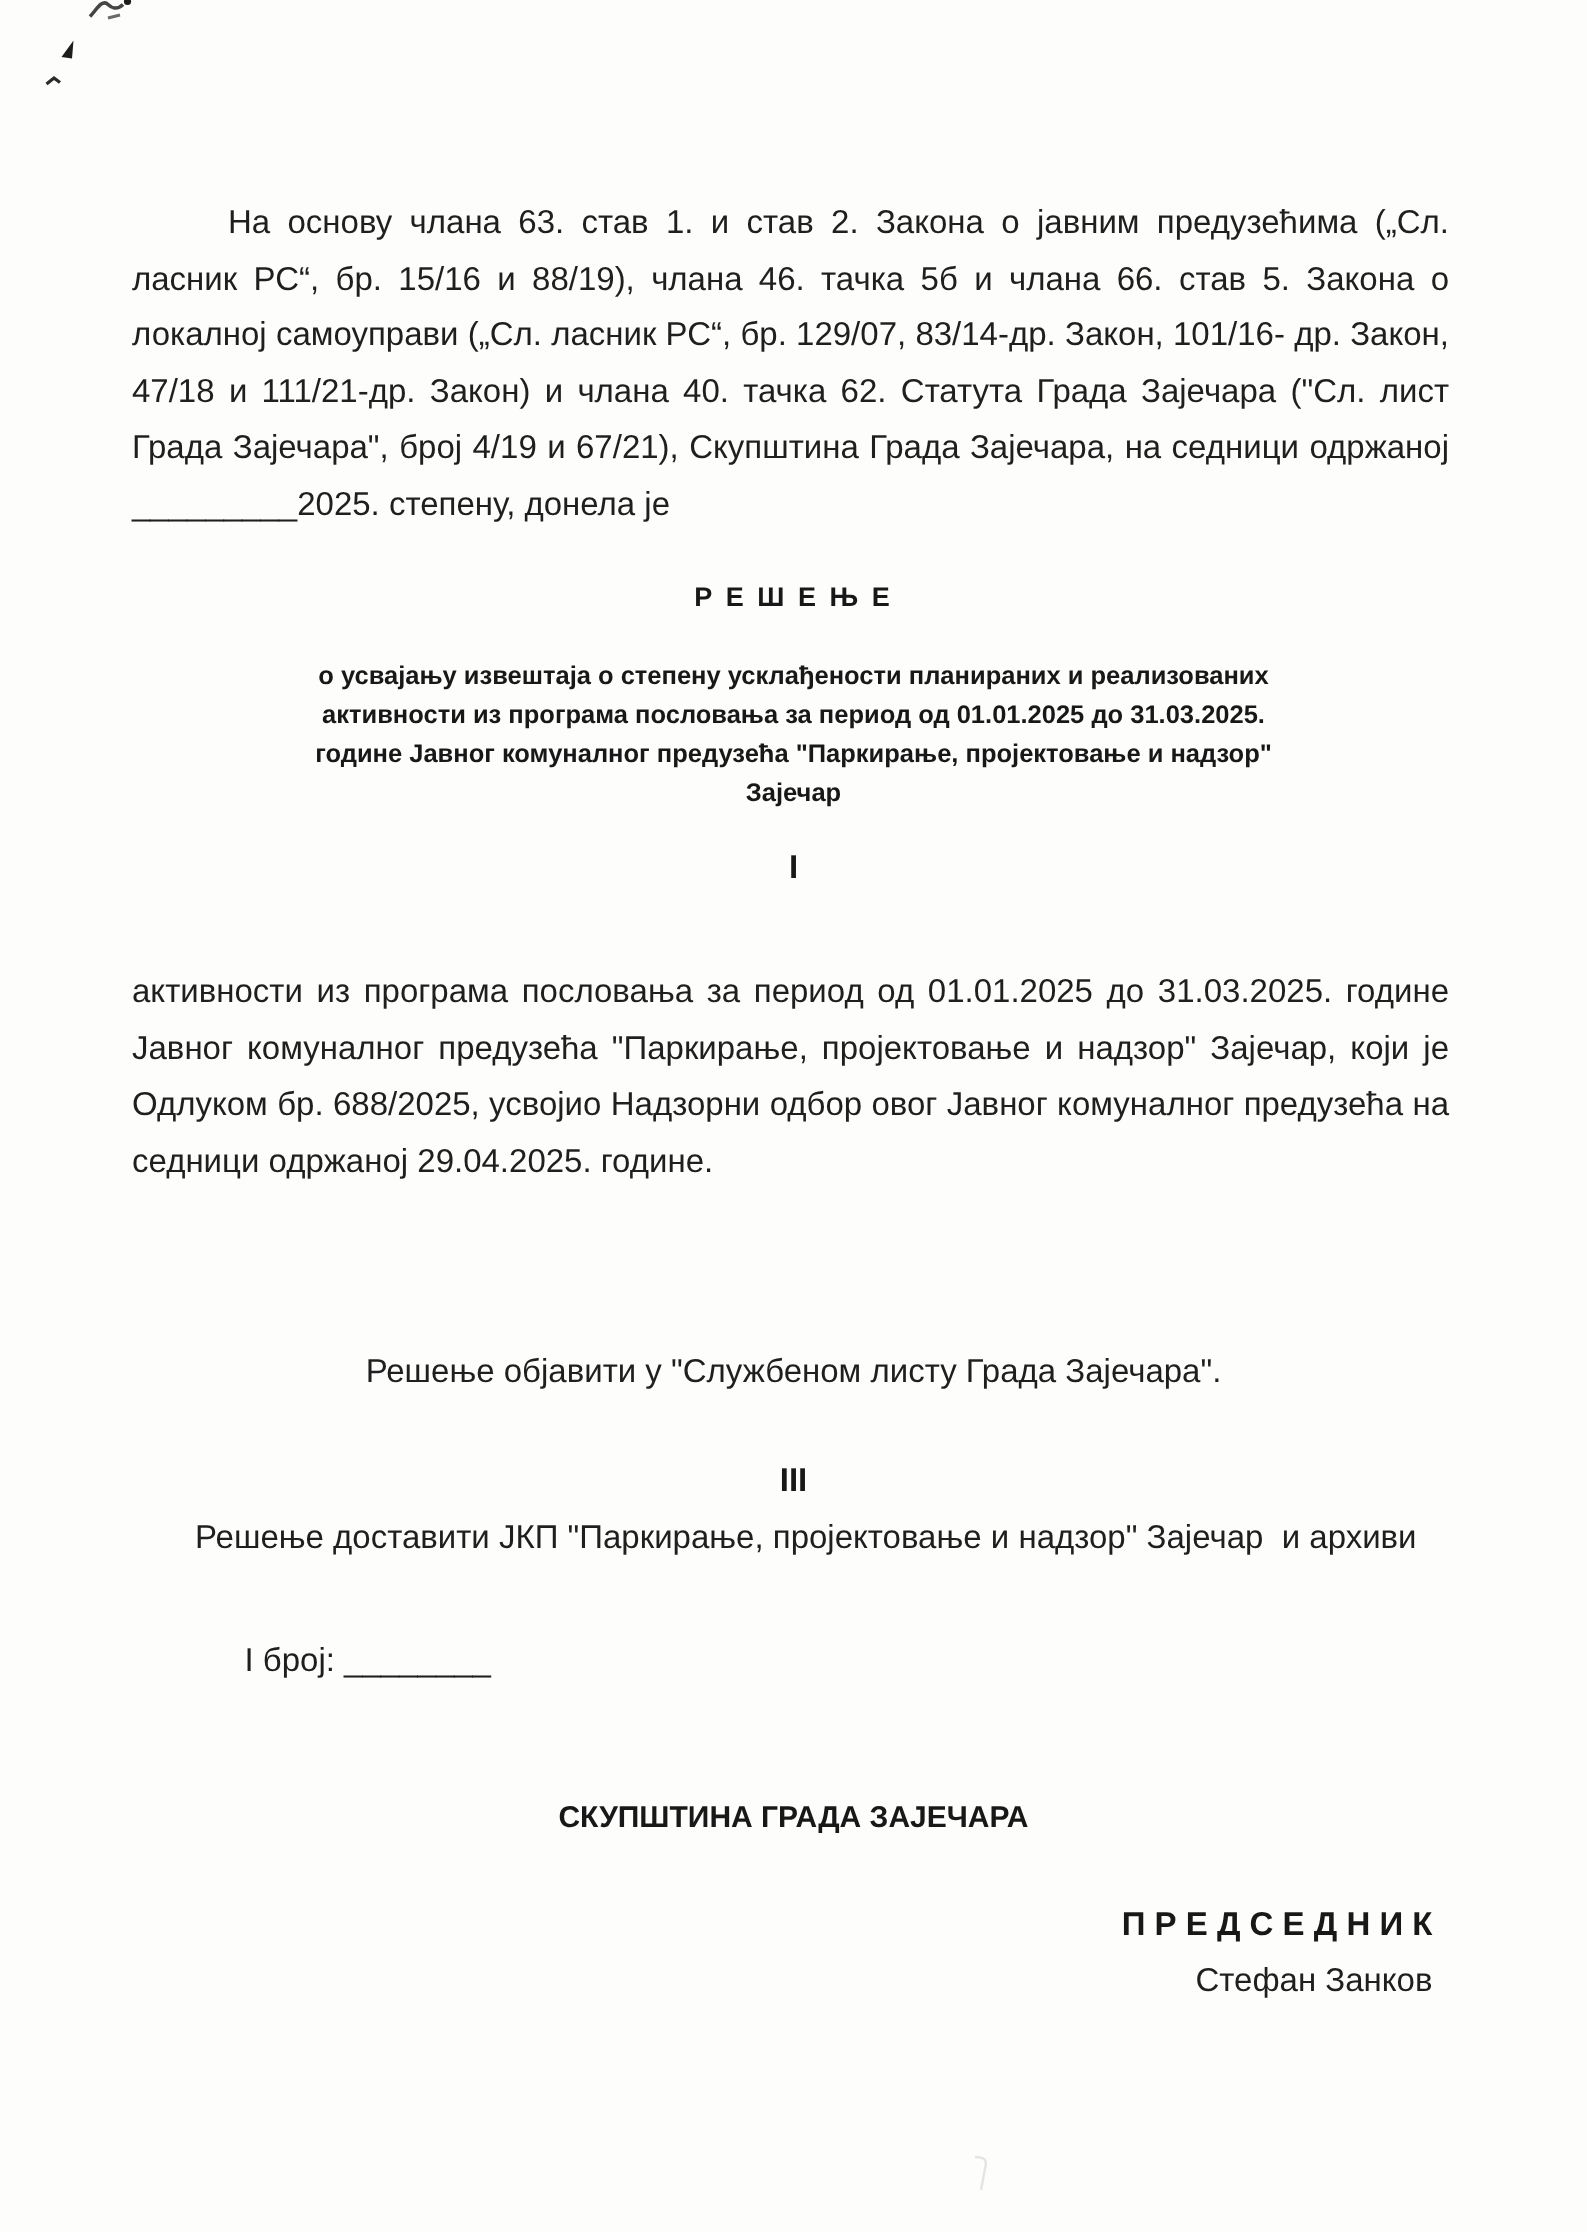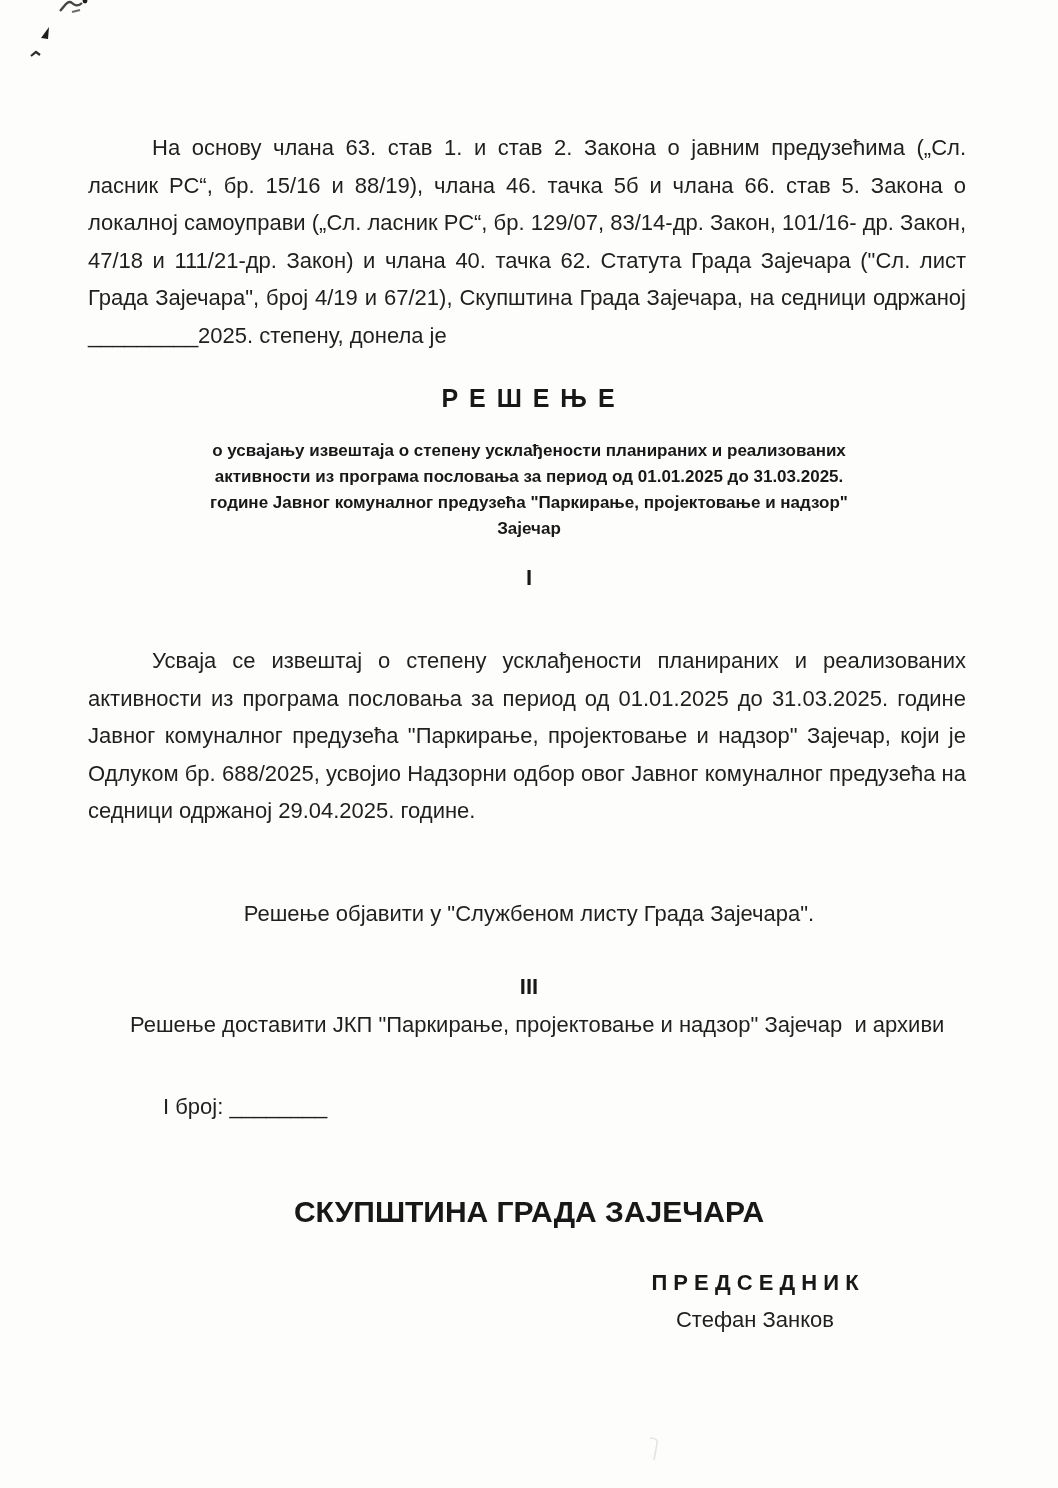--- a/index.html
+++ b/index.html
@@ -32,21 +32,21 @@
   .para .line.plain {
     text-align: left;
     text-align-last: left;
   }
   .para .line.indent { padding-left: 64px; }
 
   .intro   { top: 129px; left: 88px;  width: 878px; }
   .title   {
     top: 383px; left: 0; width: 1058px;
     text-align: center;
-    font-size: 25px; font-weight: bold;
+    font-size: 18px; font-weight: bold;
     letter-spacing: 2px;
     line-height: 30px;
     color: #181818;
   }
   .subtitle {
     top: 438px; left: 88px; width: 882px;
     text-align: center;
     font-size: 17px; font-weight: bold;
     color: #181818;
   }
@@ -74,26 +74,26 @@
     top: 1010px; left: 130px;
     font-size: 22px; line-height: 30px;
   }
 
   .footer-number { top: 1092px; left: 163px; font-size: 22px; line-height: 30px; }
   .footer-place  { top: 1130px; left: 163px; font-size: 22px; line-height: 30px; }
 
   .assembly {
     top: 1197px; left: 0; width: 1058px;
     text-align: center;
-    font-size: 30px; font-weight: bold; line-height: 30px;
+    font-size: 20px; font-weight: bold; line-height: 30px;
     color: #181818;
   }
   .president {
     top: 1268px; left: 555px; width: 400px;
-    text-align: center;
+    text-align: right;
   }
   .president-title {
     font-size: 22px; font-weight: bold; line-height: 30px;
     color: #181818;
   }
   .president-name {
     margin-top: 7px;
     font-size: 22px; line-height: 30px;
   }
 
@@ -133,21 +133,20 @@
 
   <div class="abs subtitle">
     <div class="line">о усвајању извештаја о степену усклађености планираних и реализованих</div>
     <div class="line">активности из програма пословања за период од 01.01.2025 до 31.03.2025.</div>
     <div class="line">године Јавног комуналног предузећа "Паркирање, пројектовање и надзор"</div>
     <div class="line">Зајечар</div>
   </div>
 
   <div class="abs numeral numeral-i">I</div>
   <div class="abs para-i para">
-    <div class="line indent">Усваја се извештај о степену усклађености планираних и реализованих</div>
     <div class="line">активности из програма пословања за период од 01.01.2025 до 31.03.2025. године</div>
     <div class="line">Јавног комуналног предузећа "Паркирање, пројектовање и надзор" Зајечар, који је</div>
     <div class="line">Одлуком бр. 688/2025, усвојио Надзорни одбор овог Јавног комуналног предузећа на</div>
     <div class="line plain">седници одржаној 29.04.2025. године.</div>
   </div>
 
   <div class="abs line-ii">Решење објавити у "Службеном листу Града Зајечара".</div>
 
   <div class="abs numeral numeral-iii">III</div>
   <div class="abs line-iii pre">Решење доставити ЈКП "Паркирање, пројектовање и надзор" Зајечар  и архиви</div>

